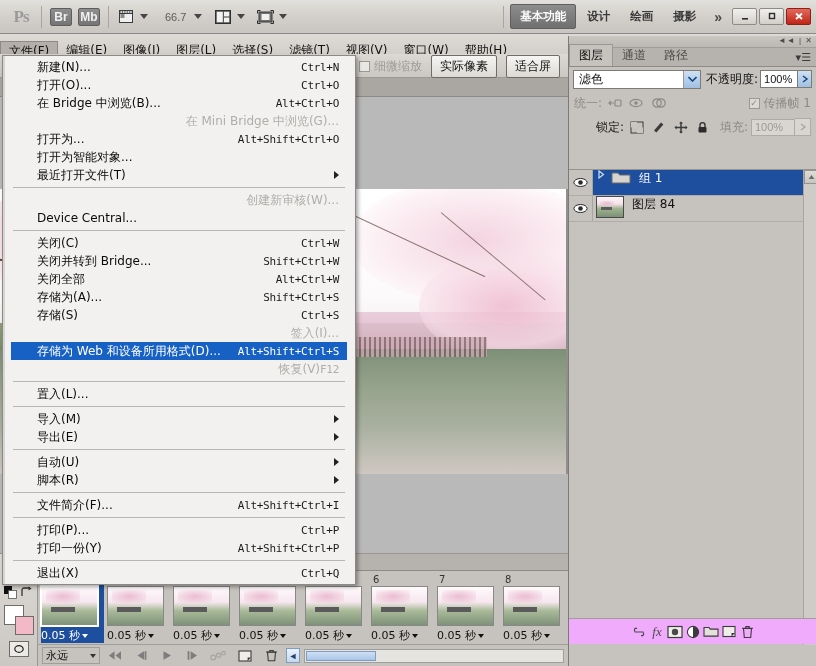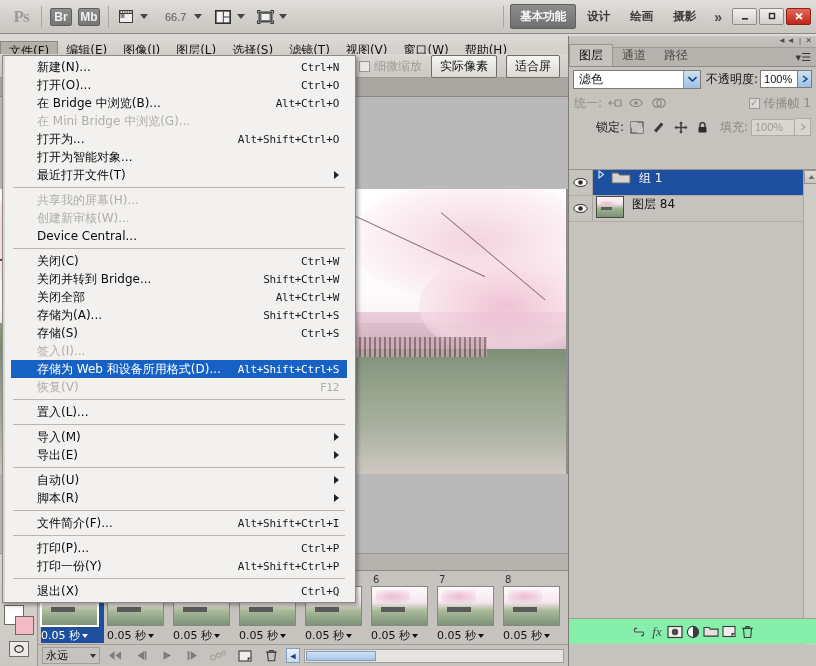--- a/index.html
+++ b/index.html
@@ -155,21 +155,21 @@
   .lr-expand { width:16px; display:flex;align-items:center;justify-content:center; }
   .lr-thumb { width:28px;height:22px; border:1px solid #4a4a4a; margin-left:3px; overflow:hidden; position:relative; background:#fff;}
   .lr-name { font-size:12px; margin-left:8px; color:#111; font-family:"DejaVu Sans",sans-serif;}
   .layer-row.selected .lr-name { color:#fff; }
   .folder-ico { width:20px;height:15px; margin-left:2px; }
   .panel-scroll { position:absolute; right:0; top:0; width:14px; height:475px; background:#cfccc7; border-left:1px solid #a9a6a1;}
   .scroll-up { width:14px;height:14px; background:linear-gradient(180deg,#e0ddd8,#c8c5c0); border:1px solid #97948f;
      display:flex;align-items:center;justify-content:center;}
 
   .lp-bottom { position:absolute; left:0; bottom:0; width:248px; height:26px;
-     background:#86efac; border-top:1px solid #a19e99; display:flex; align-items:center; justify-content:center; gap:1px;}
+     background:#f0abfc; border-top:1px solid #a19e99; display:flex; align-items:center; justify-content:center; gap:1px;}
   .lp-bico { width:17px;height:17px; display:flex;align-items:center;justify-content:center; color:#4a4a4a;}
 
   
   .toolbox { position:absolute; left:0; top:553px; width:38px; height:113px;
      background:linear-gradient(180deg,#dcd9d4,#cbc8c3); border-right:1px solid #9a9792; border-top:1px solid #9a9792;}
   .tool-btn { width:26px;height:24px; margin:4px auto 0; background:#eceae6;
       border:1px solid #8e8b86; display:flex;align-items:center;justify-content:center;}
   .swatch-row { display:flex; align-items:center; justify-content:center; gap:3px; margin-top:4px;}
   .fgbg { position:relative; width:30px;height:30px; margin:3px auto 0;}
   .fgbg .fg { position:absolute; left:0; top:0; width:20px;height:20px; background:#fff; border:1px solid #6f6c68;}
@@ -212,21 +212,21 @@
   
   .dropdown {
     position:absolute; left:2px; top:55px; width:354px;
     background:#f2f1ef; border:1px solid #8d8a85;
     box-shadow:2px 2px 4px rgba(0,0,0,0.35);
     padding:2px 8px; z-index:50;
     font-family:"DejaVu Sans", sans-serif;
   }
   .dd-item { height:18px; display:flex; align-items:center; padding:0 8px 0 26px; position:relative; font-size:12px; color:#0a0a0a;}
   .dd-item.sel { background:#1761c4; color:#fff; }
-  .dd-item.disabled { color:#b0aeab; }
+  .dd-item.disabled { color:#b0aeab;text-align:right; }
   .dd-label { flex:1; white-space:nowrap; }
   .dd-short { font-size:11px; color:#1a1a1a; font-family:"DejaVu Sans Mono", monospace; letter-spacing:-0.3px;}
   .dd-item.sel .dd-short { color:#fff; }
   .dd-item.disabled .dd-short { color:#b0aeab; }
   .dd-arrow { position:absolute; right:8px; width:0;height:0;
       border-top:4px solid transparent;border-bottom:4px solid transparent;border-left:5px solid #222; }
   .dd-sep { height:1px; background:#b9b6b1; margin:3px 2px 3px 2px; }
   .dd-leftrail { position:absolute; left:0; top:0; width:2px; height:100%; background:#d8d5d0;}
 </style>
 </head>
@@ -779,23 +779,20 @@
         </div>
         <div class="dd-item">
           <span class="dd-label">打开为智能对象...</span>
         </div>
         <div class="dd-item">
           <span class="dd-label">最近打开文件(T)</span>
           <span class="dd-arrow"></span>
         </div>
         <div class="dd-sep"></div>
         <div class="dd-item disabled">
-          <span class="dd-label">共享我的屏幕(H)...</span>
-        </div>
-        <div class="dd-item disabled">
           <span class="dd-label">创建新审核(W)...</span>
         </div>
         <div class="dd-item">
           <span class="dd-label">Device Central...</span>
         </div>
         <div class="dd-sep"></div>
         <div class="dd-item">
           <span class="dd-label">关闭(C)</span>
           <span class="dd-short">Ctrl+W</span>
         </div>

